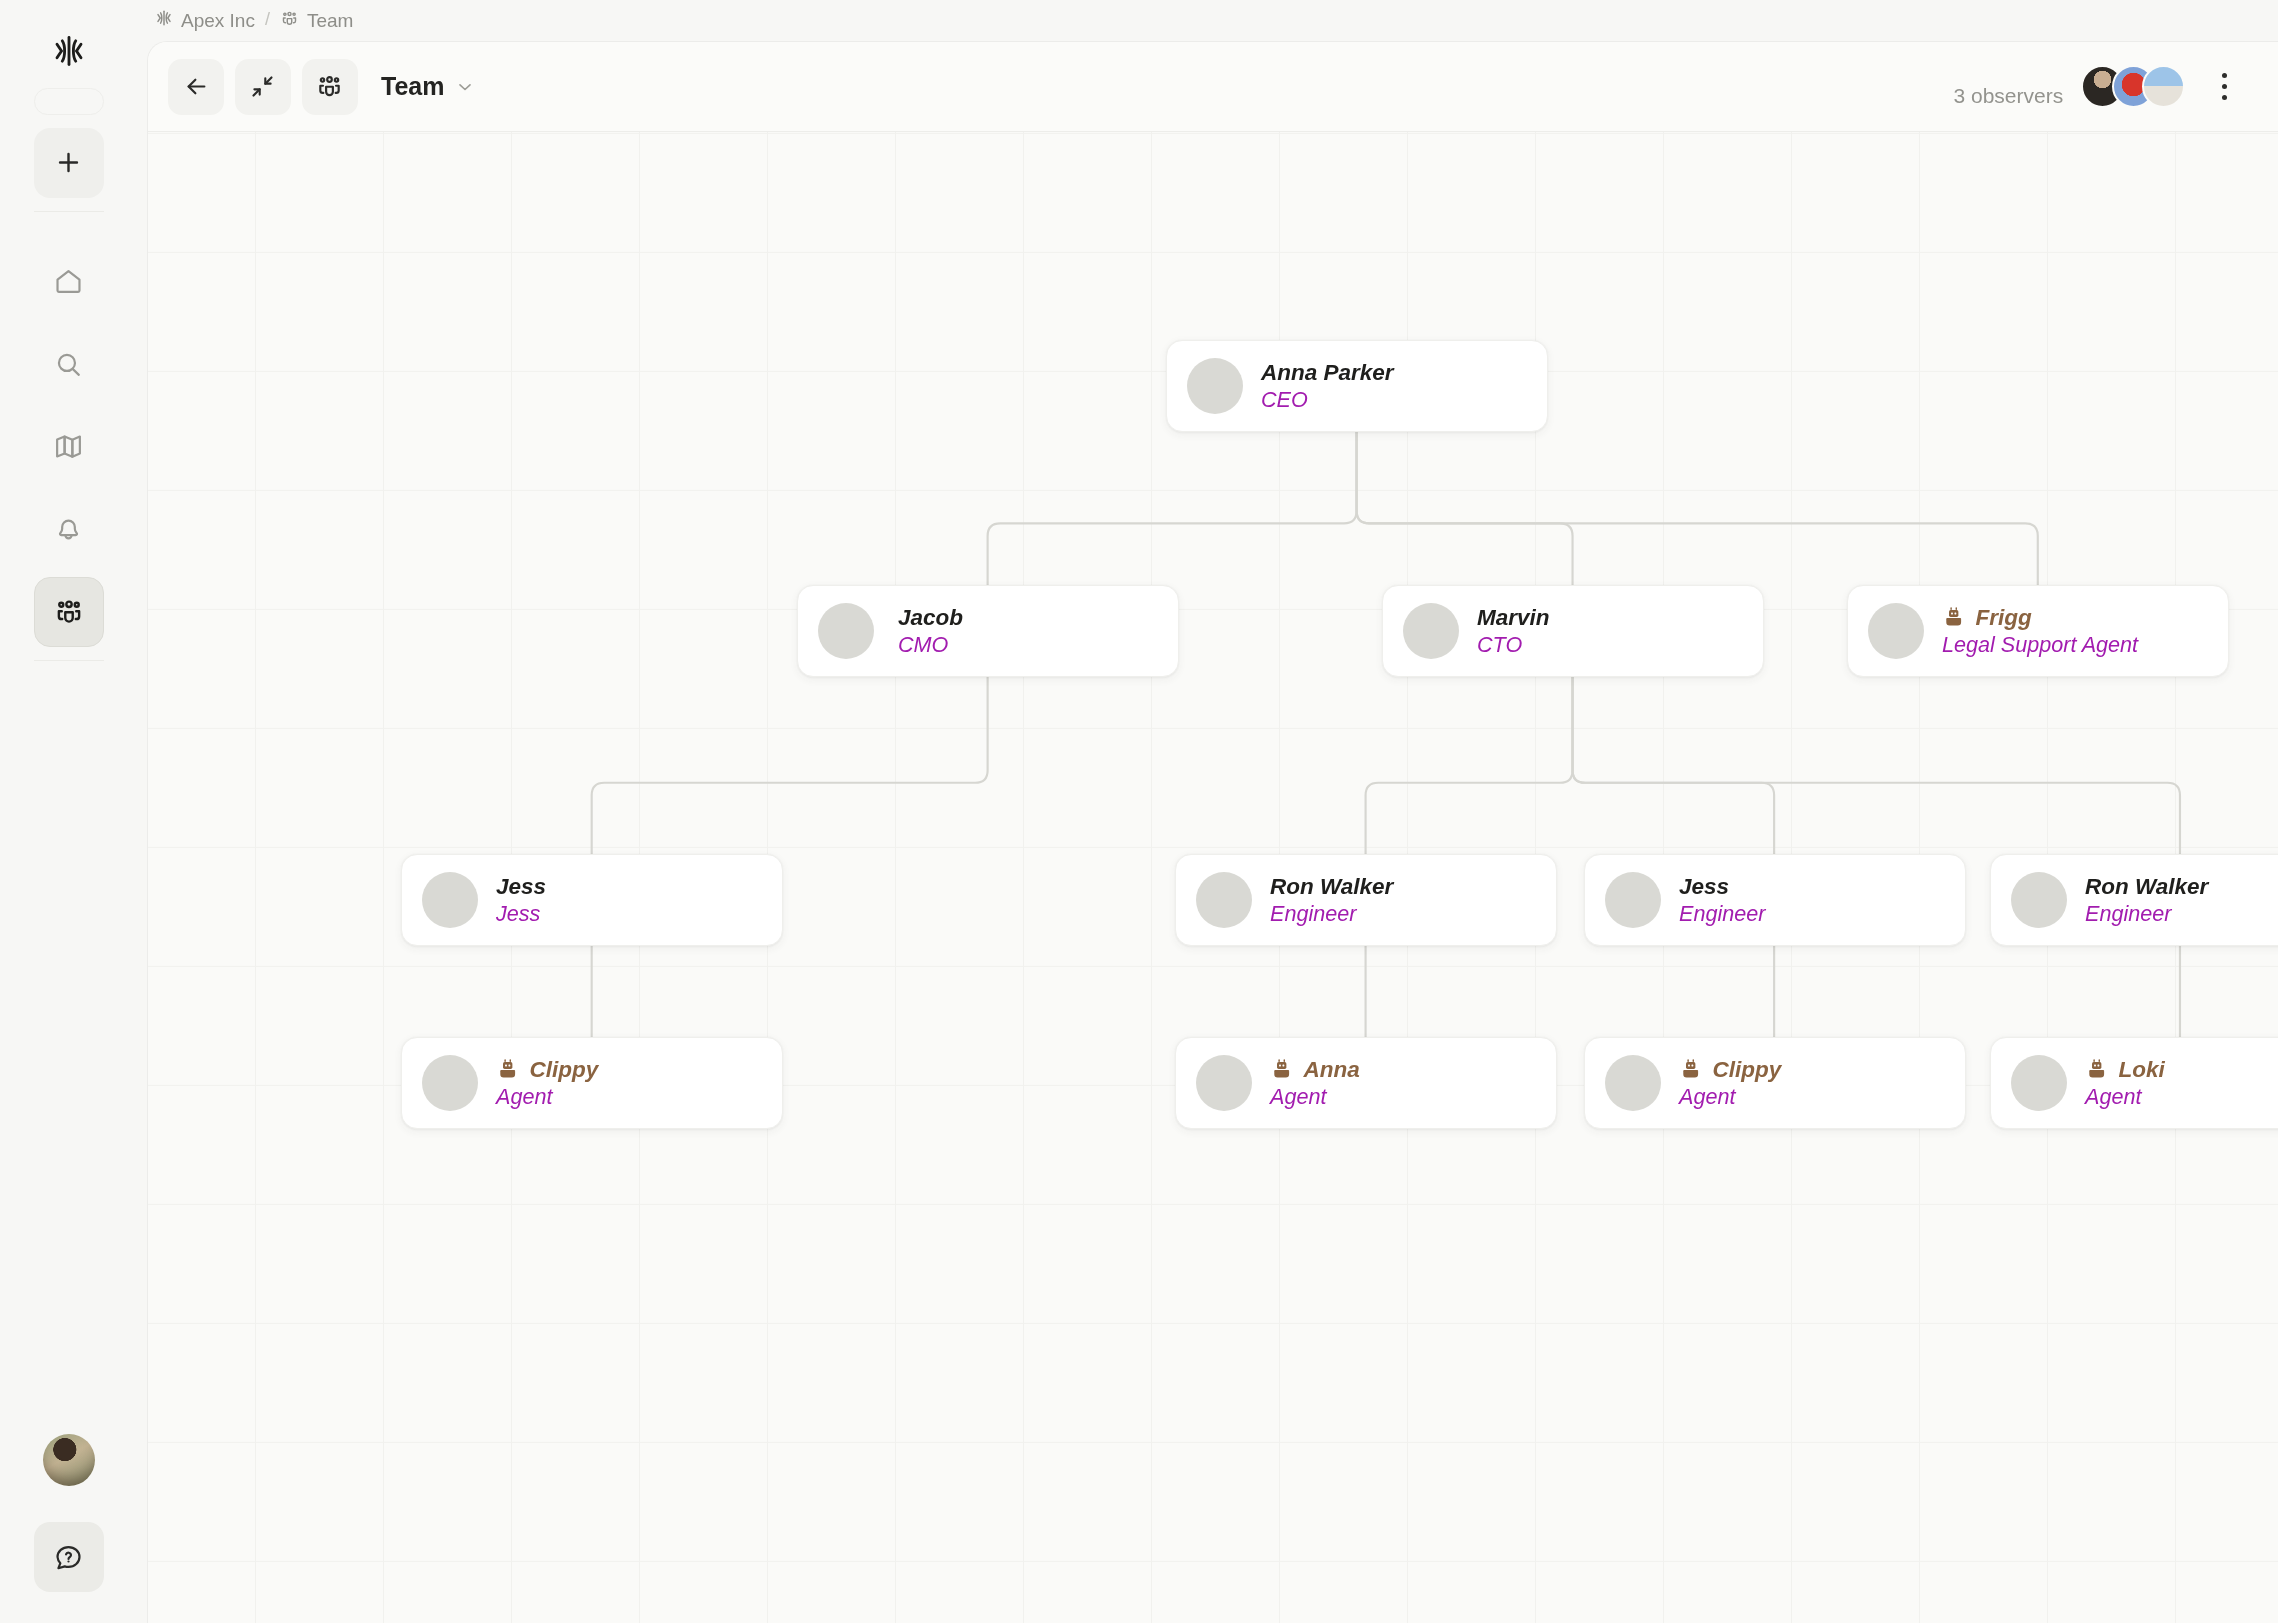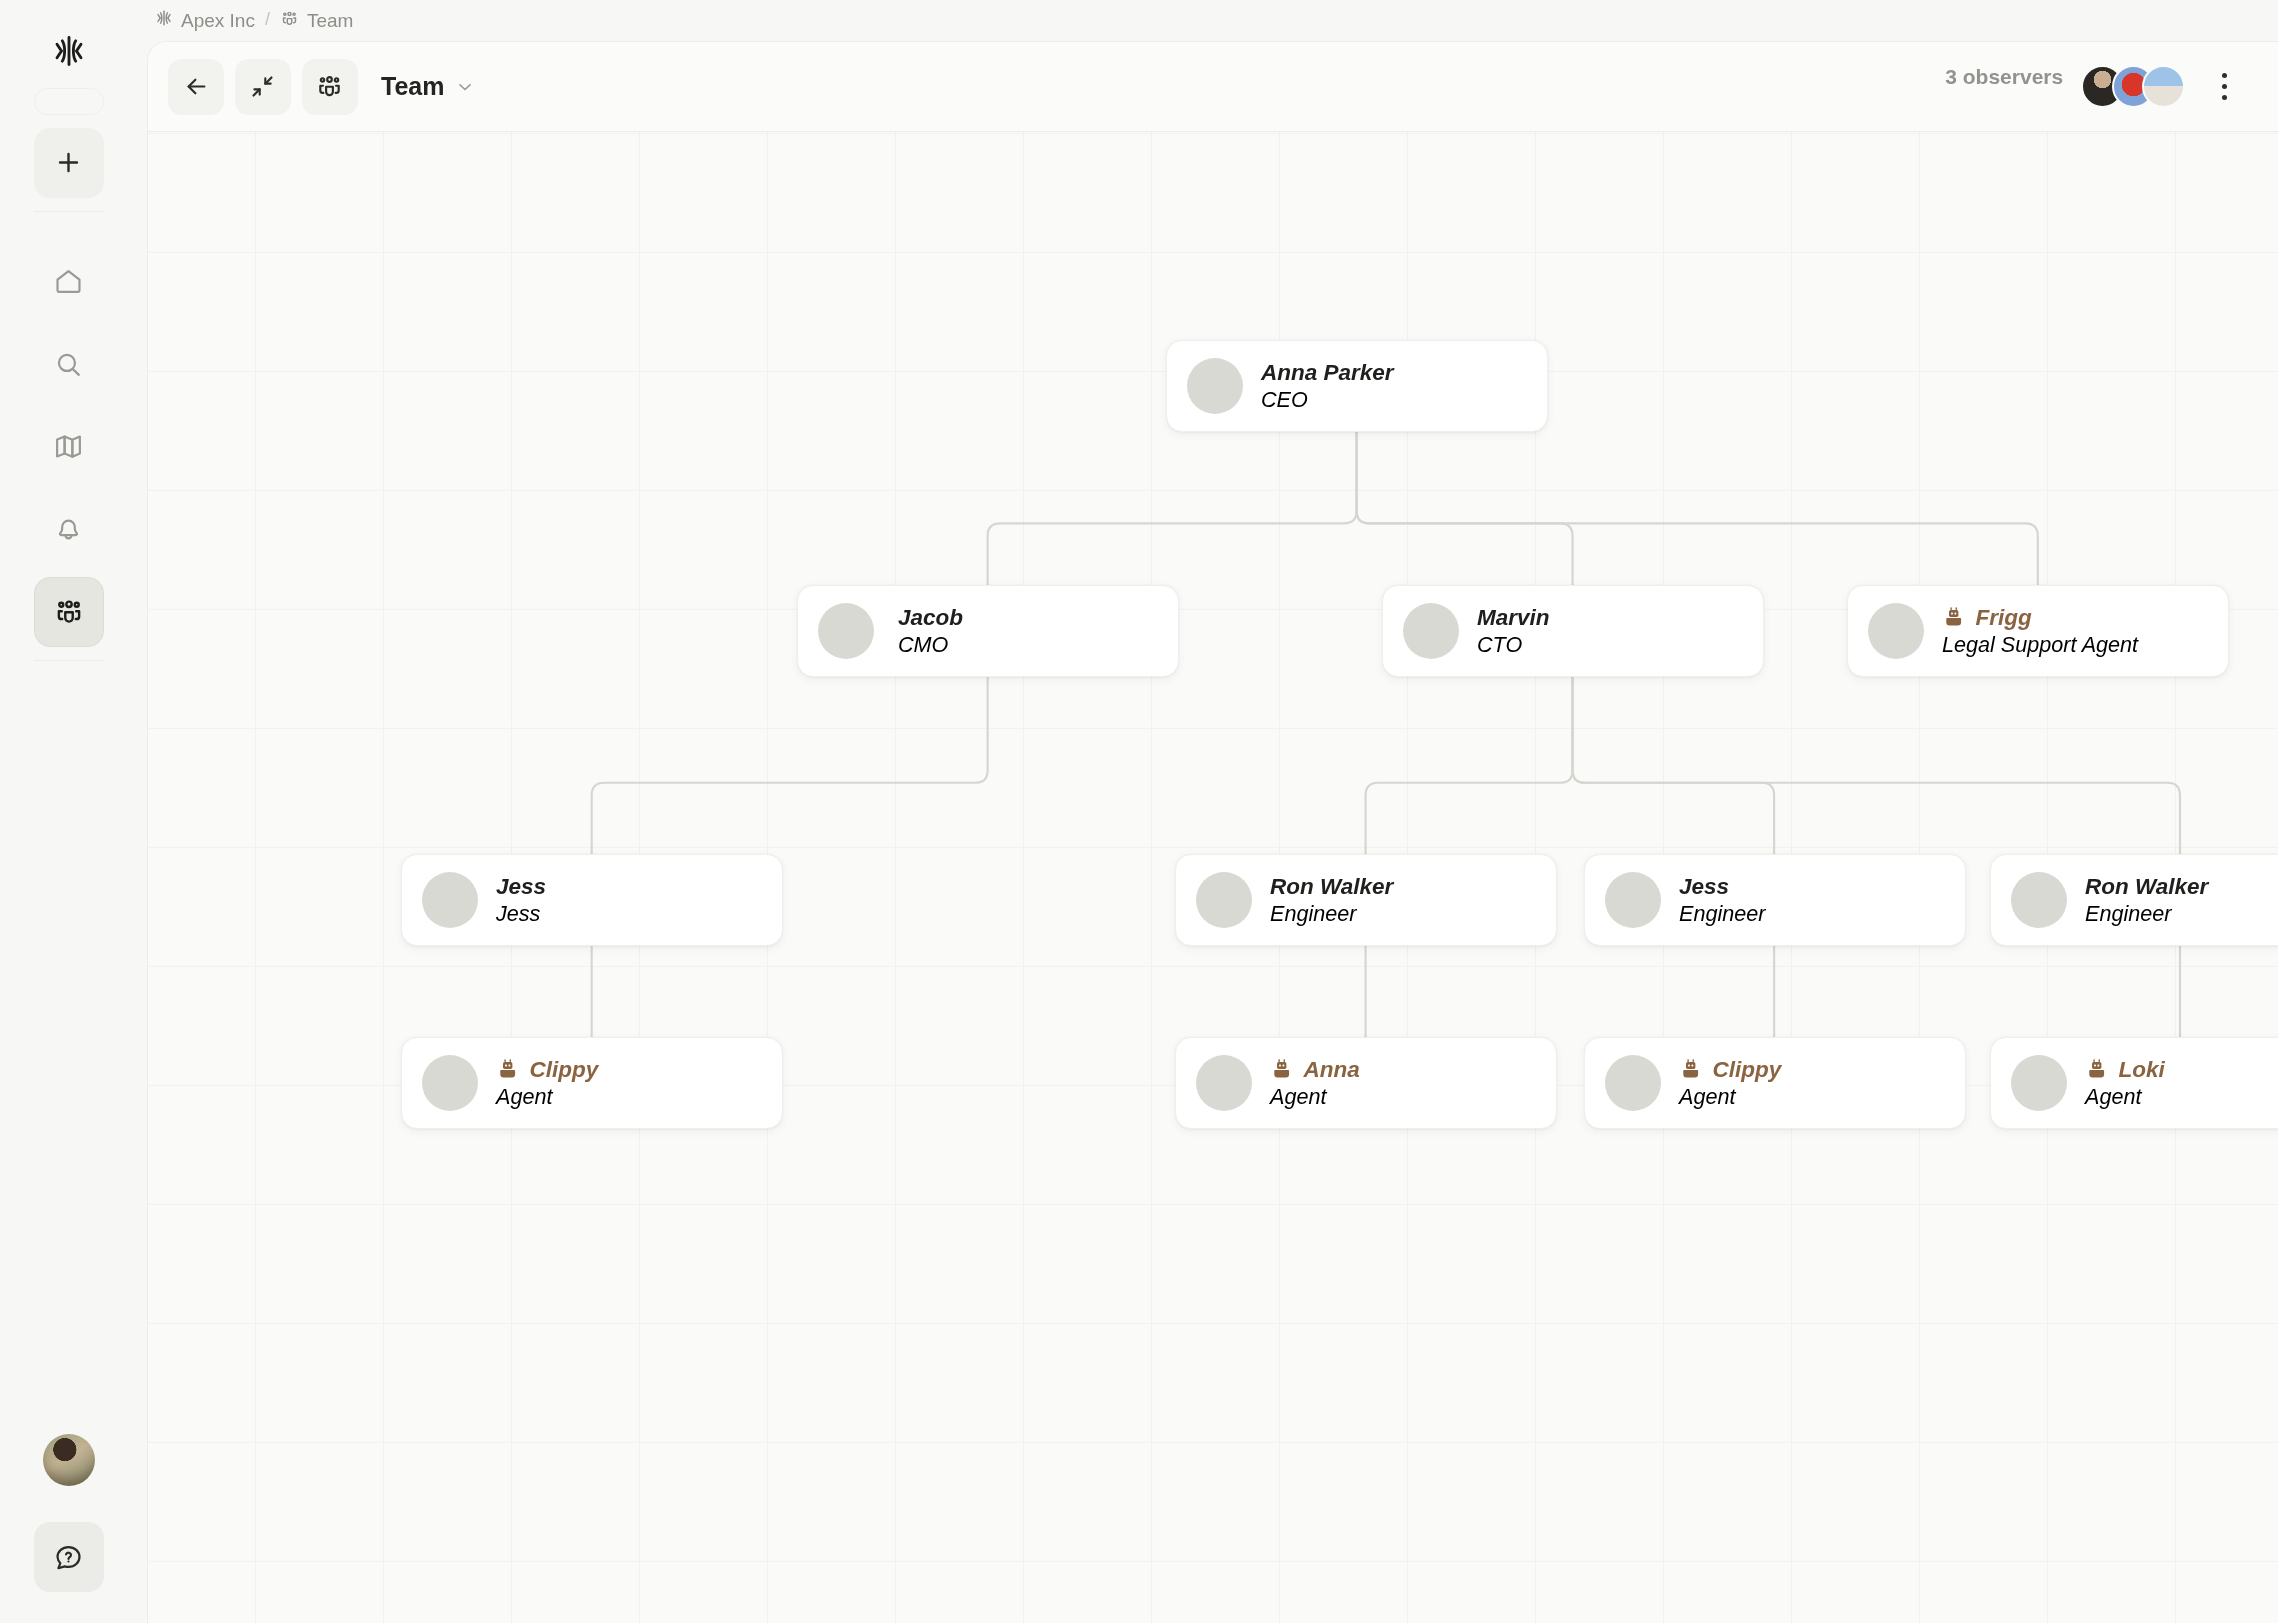--- a/index.html
+++ b/index.html
@@ -93,21 +93,21 @@
     background: #f2f2ef; color: #2b2b29;
     display: flex; align-items: center; justify-content: center;
     margin-right: 10.8px; border: none; cursor: pointer;
   }
   #tb-title {
     font-size: 25px; font-weight: 700; color: #242422;
     margin-left: 12.6px;
   }
   #tb-title-chev { margin-left: 10.8px; color: #9d9d97; display:flex; }
   #topbar-right {
-    margin-left: auto; display: flex; align-items: flex-start; gap: 18px; font-weight: bold;
+    margin-left: auto; display: flex; align-items: flex-end; gap: 18px;
   }
   #observers-label { font-size: 21px; color: #93938e; }
   #observer-stack { display: flex; align-items: center; }
   #observer-stack .ob {
     width: 43px; height: 43px; border-radius: 50%;
     border: 2.7px solid #fbfbf9; margin-left: -12.6px;
   }
   #observer-stack .ob:first-child { margin-left: 0; }
   .ob1 { background: radial-gradient(circle at 50% 32%, #c9ae92 0 26%, #2b2723 27%), linear-gradient(#ded3c4,#bcae9c); }
   .ob2 { background: radial-gradient(circle at 50% 45%, #d8352b 0 40%, #7fa2d8 41%); }
@@ -146,21 +146,21 @@
   .node .av {
     width: 56px; height: 56px; border-radius: 50%;
     flex: 0 0 56px; background: #d9d9d4;
   }
   .node .txt { display: flex; flex-direction: column; gap: 4.5px; min-width: 0; font-style: italic; }
   .node .nm {
     font-size: 22.5px; font-weight: 700; color: #1f1f1d;
     white-space: nowrap; line-height: 1.05;
   }
   .node .rl {
-    font-size: 21.6px; color: #000000; white-space: nowrap; line-height: 1.05;
+    font-size: 21.6px; color: #a21caf; white-space: nowrap; line-height: 1.05;
   }
   .node.agent .nmrow { display: flex; align-items: flex-start; gap: 10px; }
   .node.agent .nm { color: #8a6340; font-weight: 700; }
   .node.agent .bot { color: #8a6340; display: flex; }
 
   
   .ph-anna  { background: radial-gradient(circle at 50% 34%, #e2c7ae 0 27%, transparent 28%), linear-gradient(160deg,#cfc6bb 0%,#4a3a30 52%,#2e2520 100%); }
   .ph-jacob { background: radial-gradient(circle at 52% 40%, #d8b89a 0 25%, transparent 26%), linear-gradient(150deg,#bfc8cd 0%,#3a2f28 48%,#5b4b3e 100%); }
   .ph-marvin{ background: radial-gradient(circle at 50% 40%, #dcb896 0 26%, transparent 27%), linear-gradient(150deg,#c8a46e 0%,#6d5236 46%,#2e3440 100%); }
   .ph-jess  { background: radial-gradient(circle at 50% 52%, #e3c6ae 0 24%, transparent 25%), linear-gradient(180deg,#9ec8e6 0%,#7e9cb4 38%,#2b241f 100%); }

